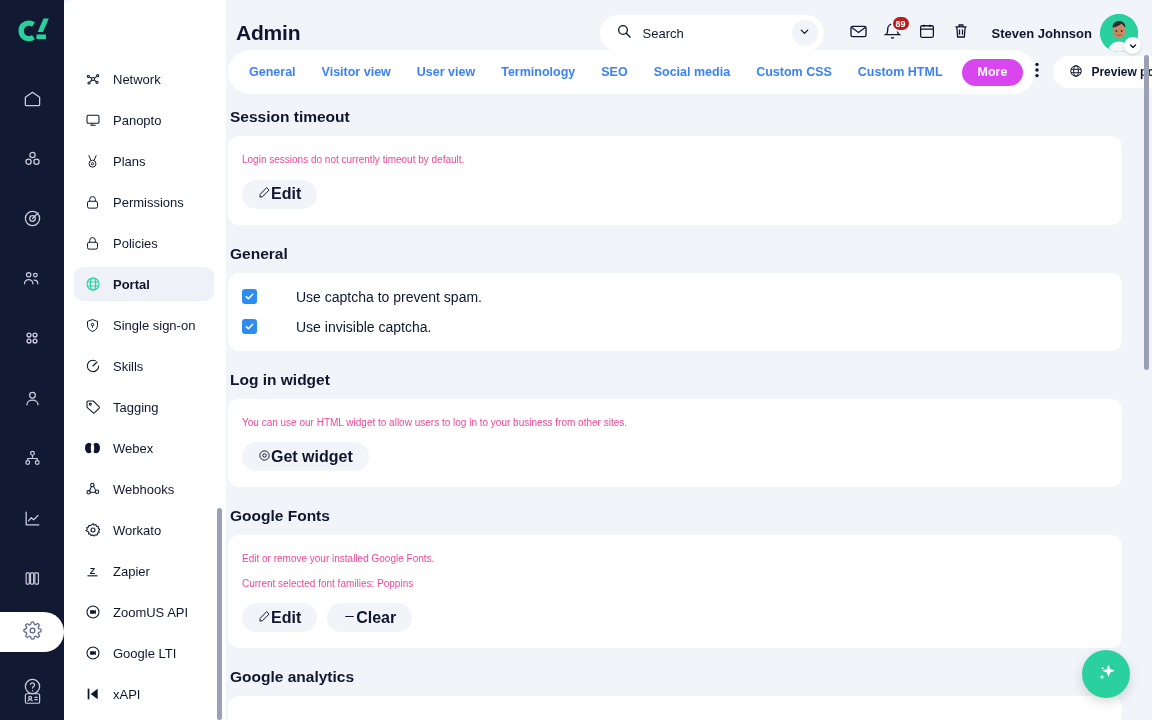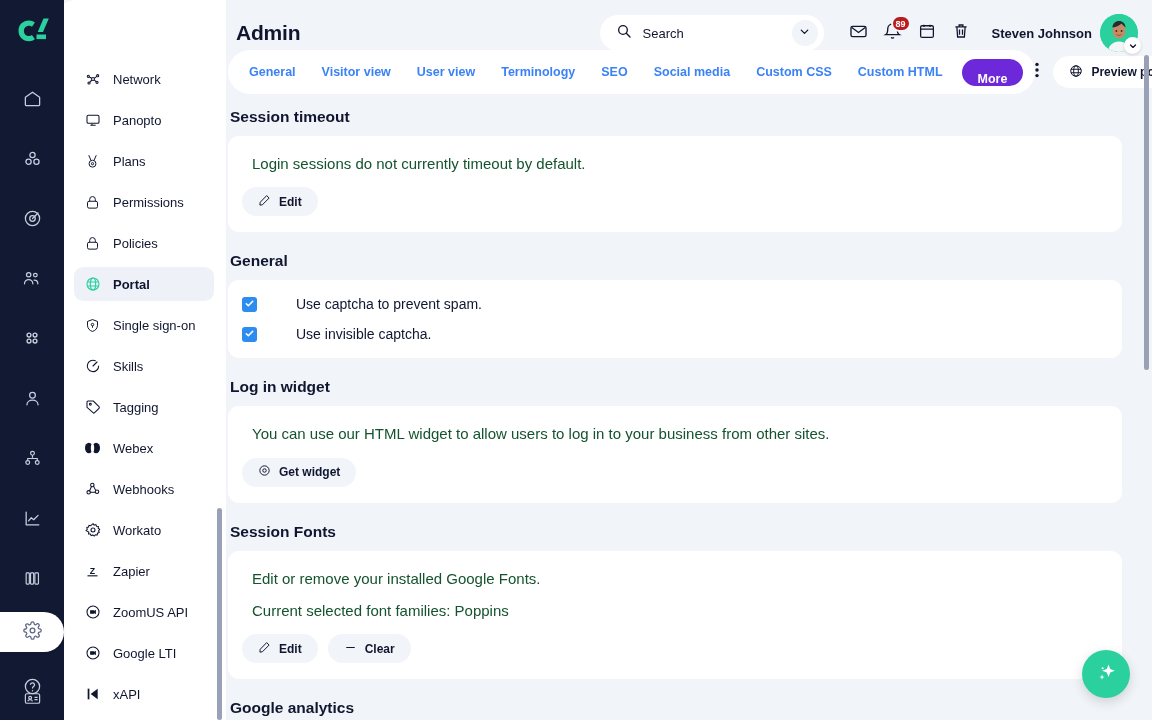--- a/index.html
+++ b/index.html
@@ -163,23 +163,23 @@
     display: flex; align-items: center;
     padding: 0 8px;
   }
   .tab {
     font-size: 12.5px; font-weight: bold;
     padding: 16px 13px; height: 44px;
     display: flex; align-items: center;
     color: #3b82f6; cursor: pointer; white-space: nowrap;
   }
   .tab.more {
-    background: #6d28d9; color: #fff;
+    background: #d946ef; color: #fff;
     height: 27px; border-radius: 14px;
-    padding: 0 16px; margin: 0 4px 0 6px; align-items: flex-end;
+    padding: 0 16px; margin: 0 4px 0 6px;
   }
   .kebab {
     width: 28px; height: 44px;
     display: flex; align-items: center; justify-content: center;
     cursor: pointer;
   }
   .preview-btn {
     margin-left: 14px;
     background: #fff; border-radius: 18px;
     height: 32px; display: flex; align-items: center; gap: 8px;
@@ -199,29 +199,29 @@
     font-size: 15.5px; font-weight: bold;
     margin: 0 0 10px 2px;
     color: #10162f;
   }
   .card {
     background: #fff; border-radius: 11px;
     padding: 16px 16px 16px 14px;
     margin-bottom: 20px;
   }
   .card p {
-    font-size: 15px; color: #14532d; line-height: 1.55; margin-left: 10px;
+    font-size: 10px; color: #ec4899; line-height: 1.55;
   }
   .btnrow { display: flex; gap: 10px; margin-top: 12px; }
   .btn {
     height: 29px; border-radius: 15px;
-    display: inline-flex; align-items: center; gap: 8px;
+    display: inline-flex; align-items: center; gap: 0;
     padding: 0 16px;
     background: #f1f4f9; border: none;
-    font-size: 12px; font-weight: bold; color: #10162f;
+    font-size: 16px; font-weight: bold; color: #10162f;
     font-family: "Liberation Sans", sans-serif;
     cursor: pointer;
   }
   .chk-row {
     display: flex; align-items: center; gap: 11px;
     margin-bottom: 14px;
   }
   .chk-row:last-child { margin-bottom: 0; }
   .chk {
     width: 15px; height: 15px; border-radius: 3px;
@@ -730,21 +730,21 @@
               <svg width="13" height="13" viewBox="0 0 24 24" fill="none" stroke="#10162f" stroke-width="1.8">
                   <circle cx="12" cy="12" r="3.2"></circle>
                   <circle cx="12" cy="12" r="8.6"></circle>
                 </svg>
             </span>
             <span>Get widget</span>
           </button>
         </div>
       </div>
 
-      <h2 class="section-title">Session Fonts</h2>
+      <h2 class="section-title">Google Fonts</h2>
       <div class="card">
         <p>Edit or remove your installed Google Fonts.</p>
         <p style="margin-top:9px">Current selected font families: Poppins</p>
         <div class="btnrow">
           <button class="btn">
             <span>
               <svg width="13" height="13" viewBox="0 0 24 24" fill="none" stroke="#10162f" stroke-width="1.8" stroke-linecap="round" stroke-linejoin="round">
                   <path d="M16.5 3.5l4 4L8 20l-4.5.5L4 16z"></path>
                 </svg>
             </span>

